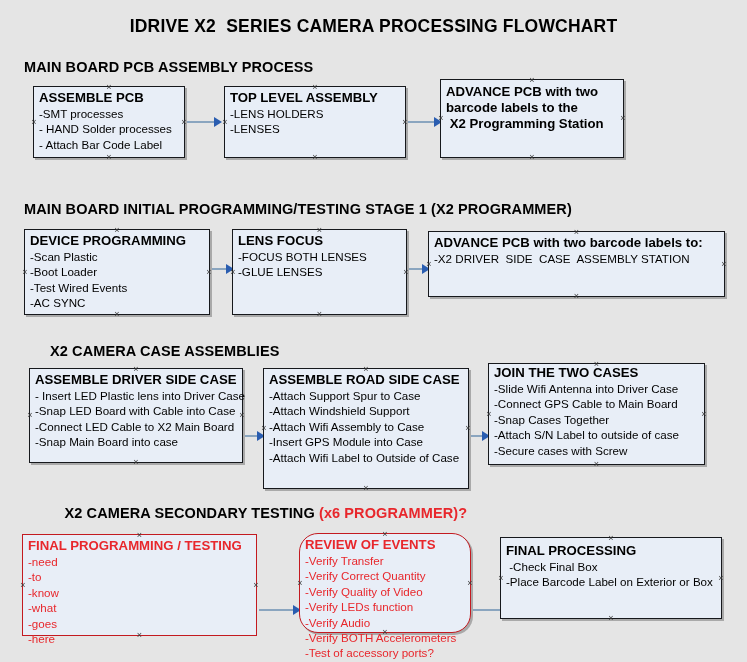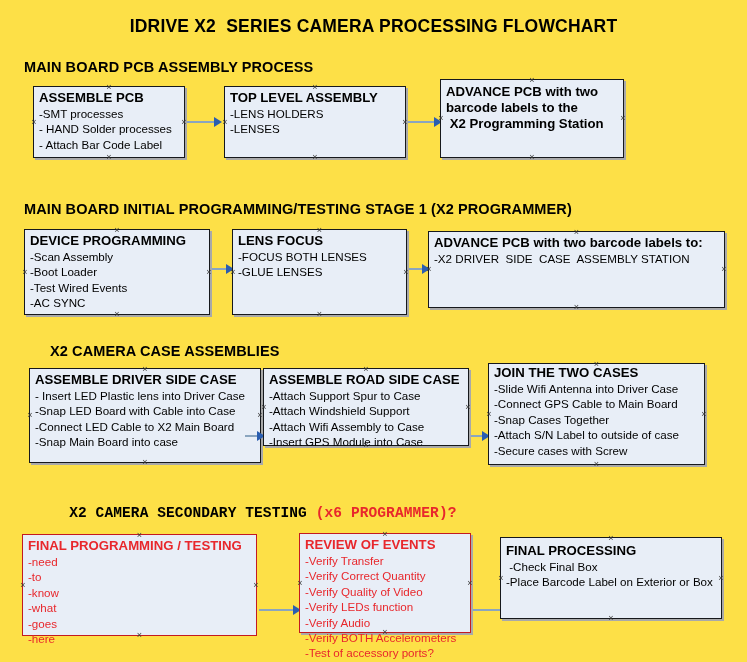--- a/index.html
+++ b/index.html
@@ -9,21 +9,21 @@
     background: #ffffff;
   }
   body {
     font-family: "Liberation Sans", sans-serif;
     -webkit-font-smoothing: antialiased;
   }
   #canvas {
     position: relative;
     width: 747px;
     height: 662px;
-    background: #fde047;
+    background: #e5e5e5;
     overflow: hidden;
   }
 
   
   .doc-title {
     position: absolute;
     left: 0;
     top: 16px;
     width: 747px;
     text-align: center;
@@ -75,21 +75,21 @@
   }
   .node-line {
     font-size: 11.6px;
     color: #000000;
     line-height: 15.4px;
     white-space: pre;
   }
   .node.red .node-line {
     color: #e8272c;
   }
-  .node.overflow { overflow: visible; }
+  .node.overflow { overflow: visible; border-radius: 19px; }
 
   
   .conn {
     position: absolute;
     height: 2px;
     background: #8aa5bf;
   }
   .conn-head {
     position: absolute;
     width: 0;
@@ -165,21 +165,21 @@
     <span class="cp" style="left:0; top:50%;"></span>
     <span class="cp" style="left:100%; top:50%;"></span>
     <span class="cp" style="left:50%; top:100%;"></span>
   </div>
 
   <div class="section-title" style="left:24px; top:201px;">MAIN BOARD INITIAL PROGRAMMING/TESTING STAGE 1 (X2 PROGRAMMER)</div>
 
   <div class="node" style="left:24px; top:229px; width:186px; height:86px;">
     <div class="node-inner">
       <div class="node-title">DEVICE PROGRAMMING</div>
-      <div class="node-line">-Scan Assembly</div>
+      <div class="node-line">-Scan Plastic</div>
       <div class="node-line">-Boot Loader</div>
       <div class="node-line">-Test Wired Events</div>
       <div class="node-line">-AC SYNC</div>
     </div>
     <span class="cp" style="left:50%; top:0;"></span>
     <span class="cp" style="left:0; top:50%;"></span>
     <span class="cp" style="left:100%; top:50%;"></span>
     <span class="cp" style="left:50%; top:100%;"></span>
   </div>
 
@@ -194,57 +194,58 @@
     </div>
     <span class="cp" style="left:50%; top:0;"></span>
     <span class="cp" style="left:0; top:50%;"></span>
     <span class="cp" style="left:100%; top:50%;"></span>
     <span class="cp" style="left:50%; top:100%;"></span>
   </div>
 
   <div class="conn" style="left:409px; top:268px; width:18px;"></div>
   <div class="conn-head" style="left:422px; top:264px;"></div>
 
-  <div class="node" style="left:428px; top:231px; width:297px; height:77px;">
+  <div class="node" style="left:428px; top:231px; width:297px; height:66px;">
     <div class="node-inner">
       <div class="node-title">ADVANCE PCB with two barcode labels to:</div>
       <div class="node-line">-X2 DRIVER  SIDE  CASE  ASSEMBLY STATION</div>
     </div>
     <span class="cp" style="left:50%; top:0;"></span>
     <span class="cp" style="left:0; top:50%;"></span>
     <span class="cp" style="left:100%; top:50%;"></span>
     <span class="cp" style="left:50%; top:100%;"></span>
   </div>
 
   <div class="section-title" style="left:50px; top:343px;">X2 CAMERA CASE ASSEMBLIES</div>
 
-  <div class="node" style="left:29px; top:368px; width:232px; height:95px;">
+  <div class="node" style="left:29px; top:368px; width:214px; height:95px;">
     <div class="node-inner">
       <div class="node-title">ASSEMBLE DRIVER SIDE CASE</div>
       <div class="node-line">- Insert LED Plastic lens into Driver Case</div>
       <div class="node-line">-Snap LED Board with Cable into Case</div>
       <div class="node-line">-Connect LED Cable to X2 Main Board</div>
       <div class="node-line">-Snap Main Board into case</div>
     </div>
     <span class="cp" style="left:50%; top:0;"></span>
     <span class="cp" style="left:0; top:50%;"></span>
     <span class="cp" style="left:100%; top:50%;"></span>
     <span class="cp" style="left:50%; top:100%;"></span>
   </div>
 
   <div class="conn" style="left:245px; top:435px; width:16px;"></div>
   <div class="conn-head" style="left:257px; top:431px;"></div>
 
-  <div class="node" style="left:263px; top:368px; width:206px; height:78px;">
+  <div class="node" style="left:263px; top:368px; width:206px; height:121px;">
     <div class="node-inner">
       <div class="node-title">ASSEMBLE ROAD SIDE CASE</div>
       <div class="node-line">-Attach Support Spur to Case</div>
       <div class="node-line">-Attach Windshield Support</div>
       <div class="node-line">-Attach Wifi Assembly to Case</div>
       <div class="node-line">-Insert GPS Module into Case</div>
+      <div class="node-line">-Attach Wifi Label to Outside of Case</div>
     </div>
     <span class="cp" style="left:50%; top:0;"></span>
     <span class="cp" style="left:0; top:50%;"></span>
     <span class="cp" style="left:100%; top:50%;"></span>
     <span class="cp" style="left:50%; top:100%;"></span>
   </div>
 
   <div class="conn" style="left:471px; top:435px; width:16px;"></div>
   <div class="conn-head" style="left:482px; top:431px;"></div>
 
@@ -256,21 +257,21 @@
       <div class="node-line">-Snap Cases Together</div>
       <div class="node-line">-Attach S/N Label to outside of case</div>
       <div class="node-line">-Secure cases with Screw</div>
     </div>
     <span class="cp" style="left:50%; top:0;"></span>
     <span class="cp" style="left:0; top:50%;"></span>
     <span class="cp" style="left:100%; top:50%;"></span>
     <span class="cp" style="left:50%; top:100%;"></span>
   </div>
 
-  <div class="section-title" style="left:34px; top:489px;font-family:Liberation Mono, monospace;">
+  <div class="section-title" style="left:48px; top:489px;">
     <span>X2 CAMERA SECONDARY TESTING </span><span class="accent">(x6 PROGRAMMER)?</span>
   </div>
 
   <div class="node red plain" style="left:22px; top:534px; width:235px; height:102px;">
     <div class="node-inner">
       <div class="node-title">FINAL PROGRAMMING / TESTING</div>
       <div class="node-line">-need</div>
       <div class="node-line">-to</div>
       <div class="node-line">-know</div>
       <div class="node-line">-what</div>

